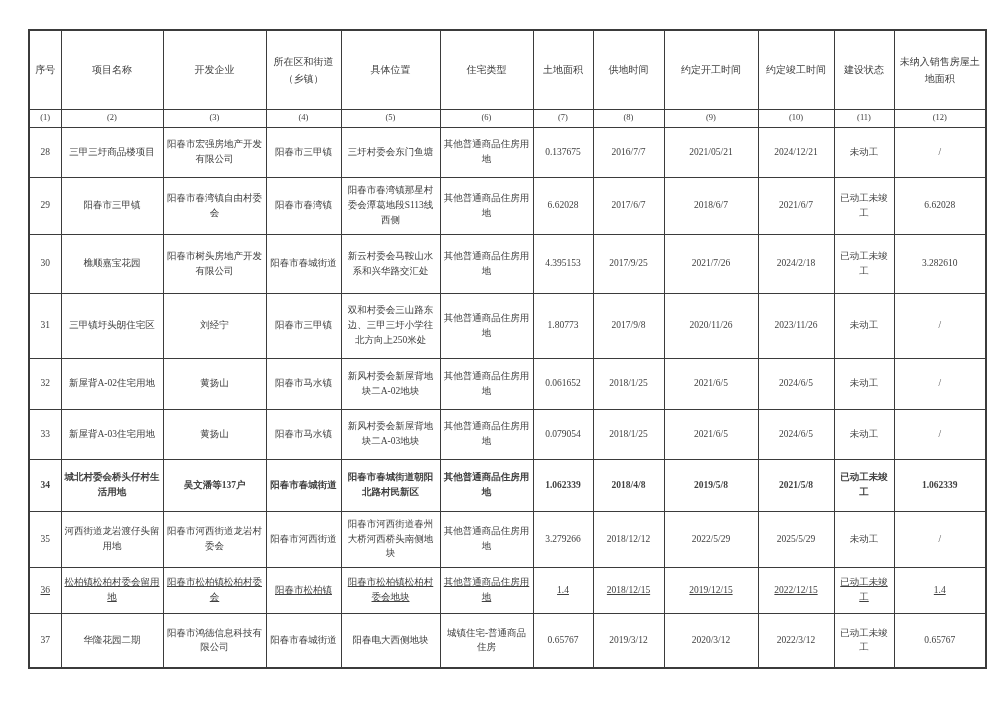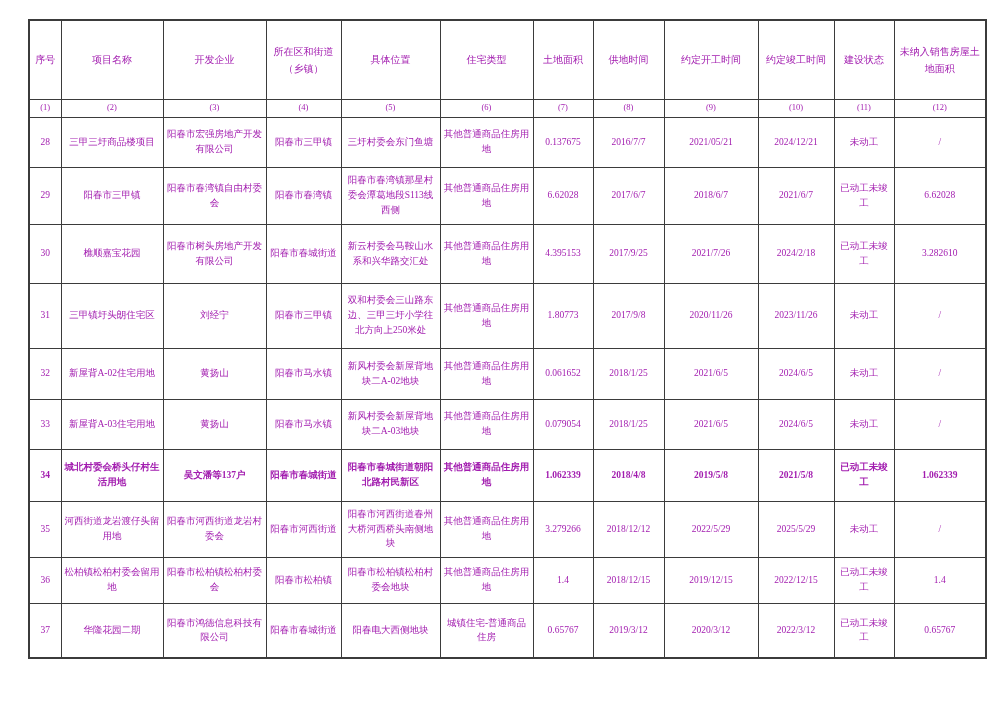--- a/index.html
+++ b/index.html
@@ -2,23 +2,23 @@
 <html><head>
 <meta charset="utf-8">
 <style>
   html,body{margin:0;padding:0;}
   body{
     width:1000px;height:707px;background:#ffffff;overflow:hidden;
     font-family:"Liberation Serif","DejaVu Serif",serif;
   }
   .page{position:relative;width:1000px;height:707px;background:#ffffff;}
   table.land-table{
-    position:absolute;left:28px;top:19px;width:957px;
+    position:absolute;left:28px;top:29px;width:957px;
     border-collapse:collapse;table-layout:fixed;
-    border:2px solid #3b3b3b;color:#a21caf;
+    border:2px solid #3b3b3b;color:#404040;
   }
   table.land-table th,
   table.land-table td{
     border:1px solid #3b3b3b;
     text-align:center;vertical-align:middle;
     padding:1px 3px;overflow:hidden;
     word-break:break-all;
   }
   tr.head-row{height:79px;}
   tr.head-row th{font-size:10px;font-weight:normal;line-height:1.7;}
@@ -181,21 +181,21 @@
           <td>阳春市河西街道</td>
           <td>阳春市河西街道春州大桥河西桥头南侧地块</td>
           <td>其他普通商品住房用地</td>
           <td>3.279266</td>
           <td>2018/12/12</td>
           <td>2022/5/29</td>
           <td>2025/5/29</td>
           <td>未动工</td>
           <td>/</td>
         </tr>
-        <tr style="height: 46px;">
+        <tr style="height: 46px; text-decoration: underline;">
           <td>36</td>
           <td>松柏镇松柏村委会留用地</td>
           <td>阳春市松柏镇松柏村委会</td>
           <td>阳春市松柏镇</td>
           <td>阳春市松柏镇松柏村委会地块</td>
           <td>其他普通商品住房用地</td>
           <td>1.4</td>
           <td>2018/12/15</td>
           <td>2019/12/15</td>
           <td>2022/12/15</td>

